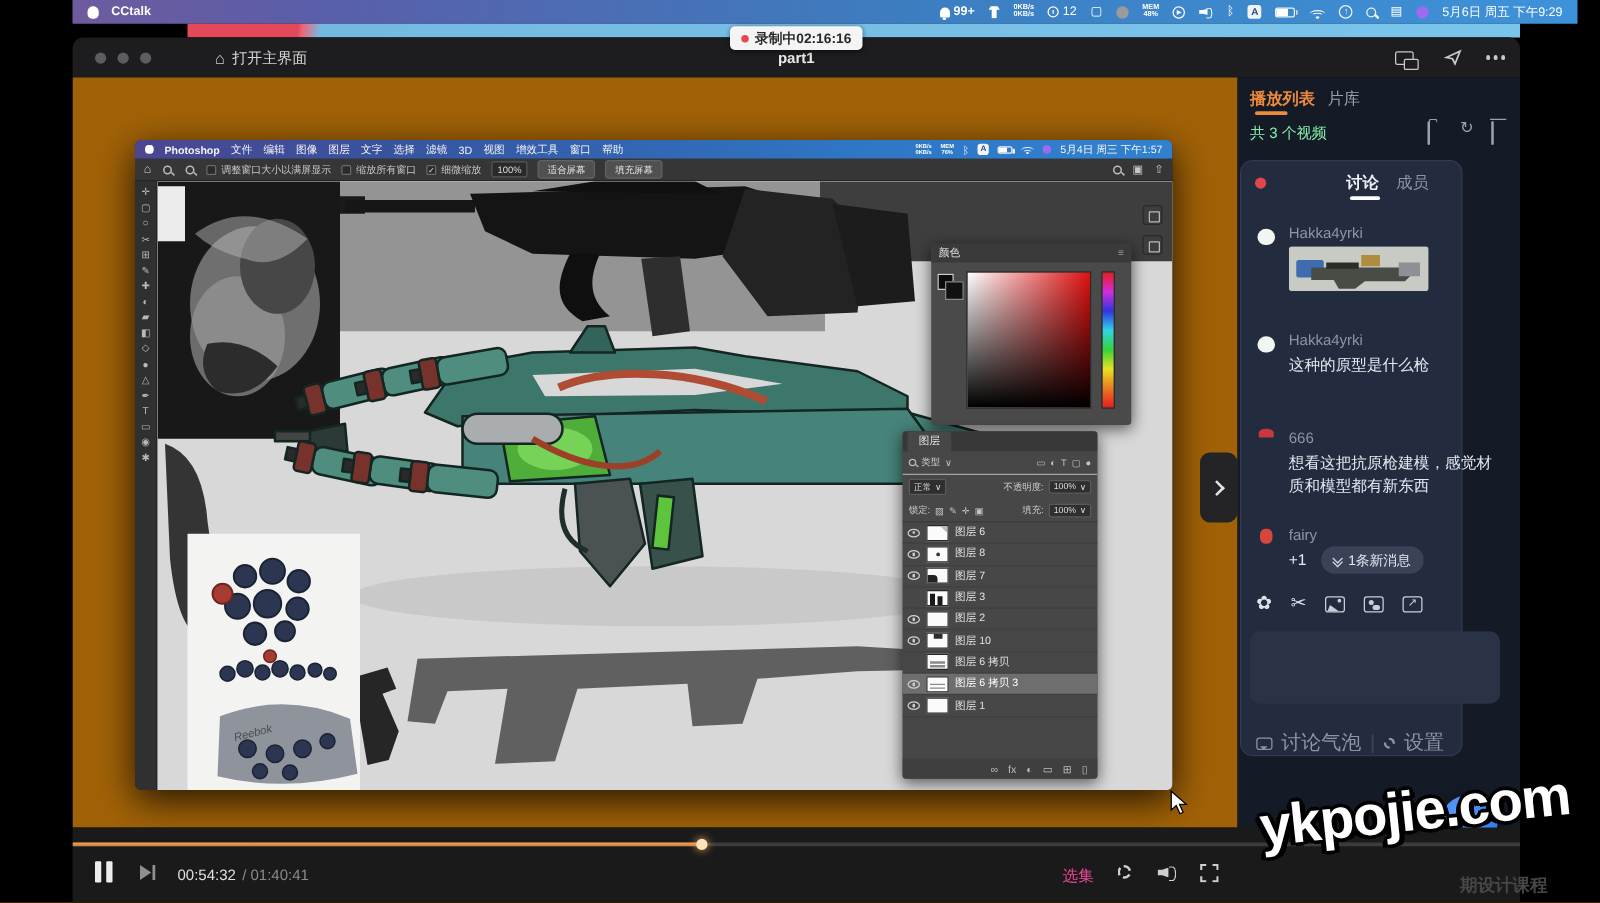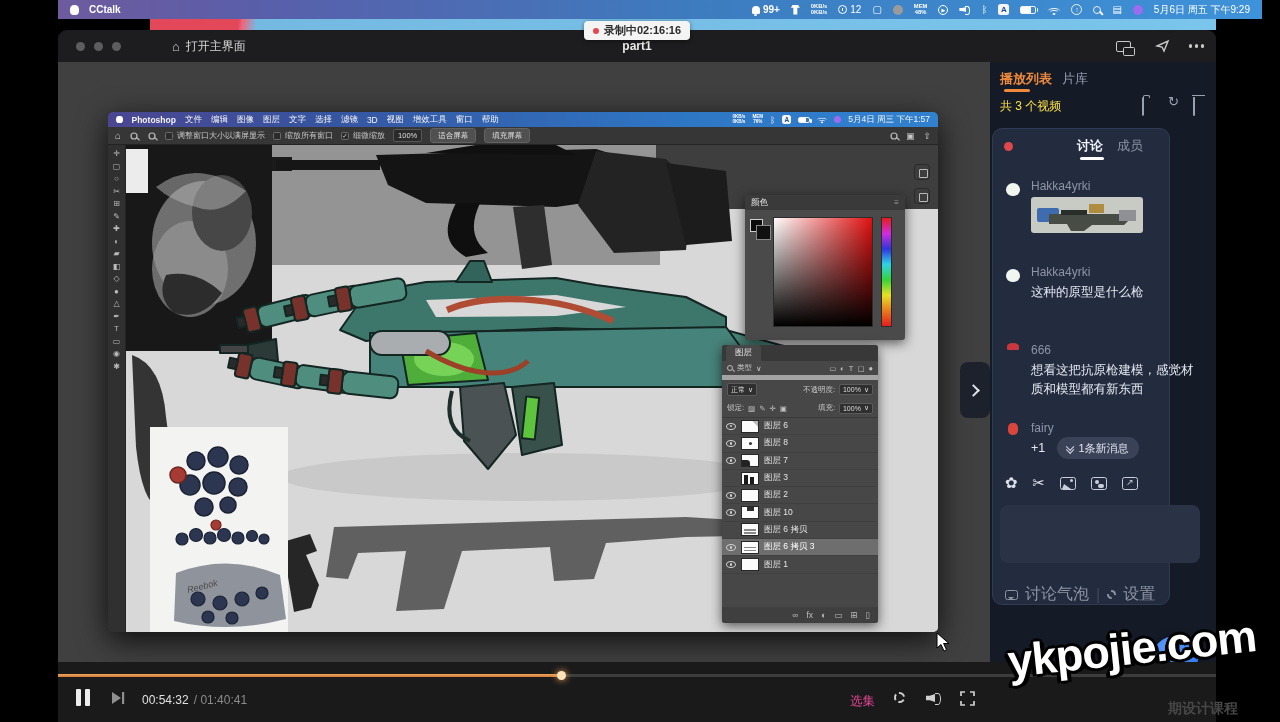--- a/index.html
+++ b/index.html
@@ -58,21 +58,21 @@
 .homebtn{display:flex;align-items:center;gap:6px;margin-left:42px;color:#d6d6d6}
 .home-g{font-size:13px;color:#cfcfcf;line-height:13px}
 .home-t{font-size:12px}
 .wintitle{position:absolute;left:50%;transform:translateX(-50%);top:9px;font-size:12px;font-weight:bold;color:#eaeaea}
 .tb-icons{margin-left:auto;display:flex;align-items:center;gap:24px;margin-right:18px}
 .pip{width:15px;height:11px;border:1.5px solid #c9c9c9;border-radius:2px;position:relative}
 .pip::after{content:'';position:absolute;right:-5px;bottom:-5px;width:10px;height:7px;background:#1d1d1f;border:1.5px solid #c9c9c9;border-radius:1.5px}
 .dots3{width:3.2px;height:3.2px;border-radius:50%;background:#c9c9c9;box-shadow:6px 0 #c9c9c9,-6px 0 #c9c9c9}
 
 
-.video{position:absolute;left:0;top:32px;width:932px;height:600px;background:#404040}
+.video{position:absolute;left:0;top:32px;width:932px;height:600px;background:#a16207}
 
 
 .ps{position:absolute;left:50px;top:50px;width:830px;height:520px;background:#2f2f2f;border-radius:5px;overflow:hidden;box-shadow:0 8px 30px rgba(0,0,0,.8)}
 .ps-menubar{position:absolute;left:0;top:0;width:830px;height:15px;background:linear-gradient(90deg,#4b4691,#37549f 25%,#2e77c5 70%,#3181cf);display:flex;align-items:center;gap:9px;padding:0 8px;color:#f2f2f2}
 .psm{font-size:8.5px;white-space:nowrap;color:#f4f4f6}
 .ps-apple{width:6.5px;height:7.5px;background:#fff;border-radius:45%}
 .psm-right{margin-left:auto;display:flex;align-items:center;gap:7px}
 .ps2l{display:flex;flex-direction:column;line-height:4.6px;font-size:4.6px;color:#fff;font-weight:bold;text-align:center}
 .ps-options{position:absolute;left:0;top:15px;width:830px;height:18px;background:#363636;border-bottom:1px solid #232323;display:flex;align-items:center;gap:8px;padding:0 7px;color:#c7c7c7;font-size:8px}
 .cbx{width:8px;height:8px;border:1px solid #6a6a6a;background:#2b2b2b;border-radius:1.5px;display:inline-flex;align-items:center;justify-content:center;font-size:6.5px;color:#ddd}
@@ -89,21 +89,21 @@
 .cp-sw{position:absolute;left:5px;top:24px;width:13px;height:13px;background:#0c0c0c;border:1px solid #cfcfcf}
 .cp-sw::after{content:'';position:absolute;left:5px;top:5px;width:13px;height:13px;background:#111;border:1px solid #888}
 .cp-sat{position:absolute;left:28px;top:22px;width:100px;height:110px;border:1px solid #2c2c2c;
  background-image:linear-gradient(to top,#000,rgba(0,0,0,0)),linear-gradient(to right,#fff,#e01010)}
 .cp-hue{position:absolute;left:136px;top:22px;width:11px;height:110px;border:1px solid #2c2c2c;
  background:linear-gradient(to bottom,#e81c1c,#d32cde,#2f35e0,#2ed4e8,#35d43a,#e8e022,#e87c20,#e81c1c)}
 .layerspanel{position:absolute;left:614px;top:233px;width:156px;height:278px;background:#474747;border-radius:3px;box-shadow:0 3px 12px rgba(0,0,0,.6);overflow:hidden;color:#dedede}
 .lp-head{height:16px;background:#383838;display:flex;align-items:flex-end}
 .lp-tab{background:#474747;font-size:8.5px;color:#e6e6e6;padding:2px 9px 2px;border-radius:3px 3px 0 0;margin-left:4px}
 .lp-row{display:flex;align-items:center;gap:4px;padding:0 5px;font-size:7.5px;color:#c9c9c9}
-.lp-filter{height:19px;border-bottom:5px solid #a3a3a3}
+.lp-filter{height:19px;border-bottom:1px solid #a3a3a3}
 .lp-blend{height:19px}
 .lp-lock{height:19px;border-bottom:1px solid #3a3a3a}
 .lpbox{background:#2f2f2f;border:1px solid #5a5a5a;border-radius:2px;padding:0.5px 3px;font-size:7px;color:#ddd;display:inline-flex;gap:3px;align-items:center}
 .lsrch{width:6px;height:6px;border:1.2px solid #bbb;border-radius:50%;position:relative}
 .lsrch::after{content:'';position:absolute;width:3px;height:1.2px;background:#bbb;transform:rotate(45deg);right:-2.5px;bottom:-1px}
 .lglyph{font-size:7.5px;color:#c2c2c2}
 .layerrow{display:flex;align-items:center;height:17.3px;padding-left:4px;gap:5px;border-bottom:1px solid #404040}
 .layerrow.sel{background:#6e6e6e}
 .eye{width:10px;height:7px;border:1px solid #cfcfcf;border-radius:50%;position:relative;flex:none}
 .eye::after{content:'';position:absolute;left:2.8px;top:1.2px;width:2.6px;height:2.6px;border-radius:50%;background:#cfcfcf}
@@ -122,21 +122,21 @@
 
 
 .expand{position:absolute;left:902px;top:300px;width:30px;height:56px;background:rgba(25,30,42,.92);border-radius:8px;display:flex;align-items:center;justify-content:center}
 .chevR{width:9px;height:9px;border-top:2.2px solid #dfe3ea;border-right:2.2px solid #dfe3ea;transform:rotate(45deg);margin-right:3px}
 
 
 .sidebar{position:absolute;left:932px;top:32px;width:226px;height:600px;background:#141a26}
 .sb-tab-active{position:absolute;left:10px;top:8px;font-size:13px;font-weight:bold;color:#ef8a3c}
 .sb-underline{position:absolute;left:14px;top:27px;width:26px;height:3px;border-radius:2px;background:#ef8a3c}
 .sb-tab{position:absolute;left:72px;top:8px;font-size:13px;color:#98a0b0}
-.sb-count{position:absolute;left:10px;top:36px;font-size:12px;color:#fde047}
+.sb-count{position:absolute;left:10px;top:36px;font-size:12px;color:#86efac}
 .sb-ic{position:absolute;top:36px;color:#9aa2b2}
 .fold-ic{width:13px;height:10px;border:1.5px solid #9aa2b2;border-radius:2px;position:relative}
 .fold-ic::before{content:'';position:absolute;left:0;top:-3.5px;width:5px;height:2px;border:1.5px solid #9aa2b2;border-bottom:none;border-radius:2px 2px 0 0}
 .loop-ic{font-size:13px;line-height:13px;color:#9aa2b2}
 .trash-ic{width:10px;height:11px;border:1.5px solid #9aa2b2;border-top-width:1px;border-radius:1px 1px 2px 2px;position:relative}
 .trash-ic::before{content:'';position:absolute;left:-2.5px;top:-3.5px;width:13px;height:1.6px;background:#9aa2b2}
 
 
 .card{position:absolute;left:2px;top:66px;width:178px;height:477px;background:#232c3f;border:1px solid #303a52;border-radius:10px}
 .c-dot{position:absolute;left:11px;top:13px;width:9px;height:9px;border-radius:50%;background:#e0474d}

